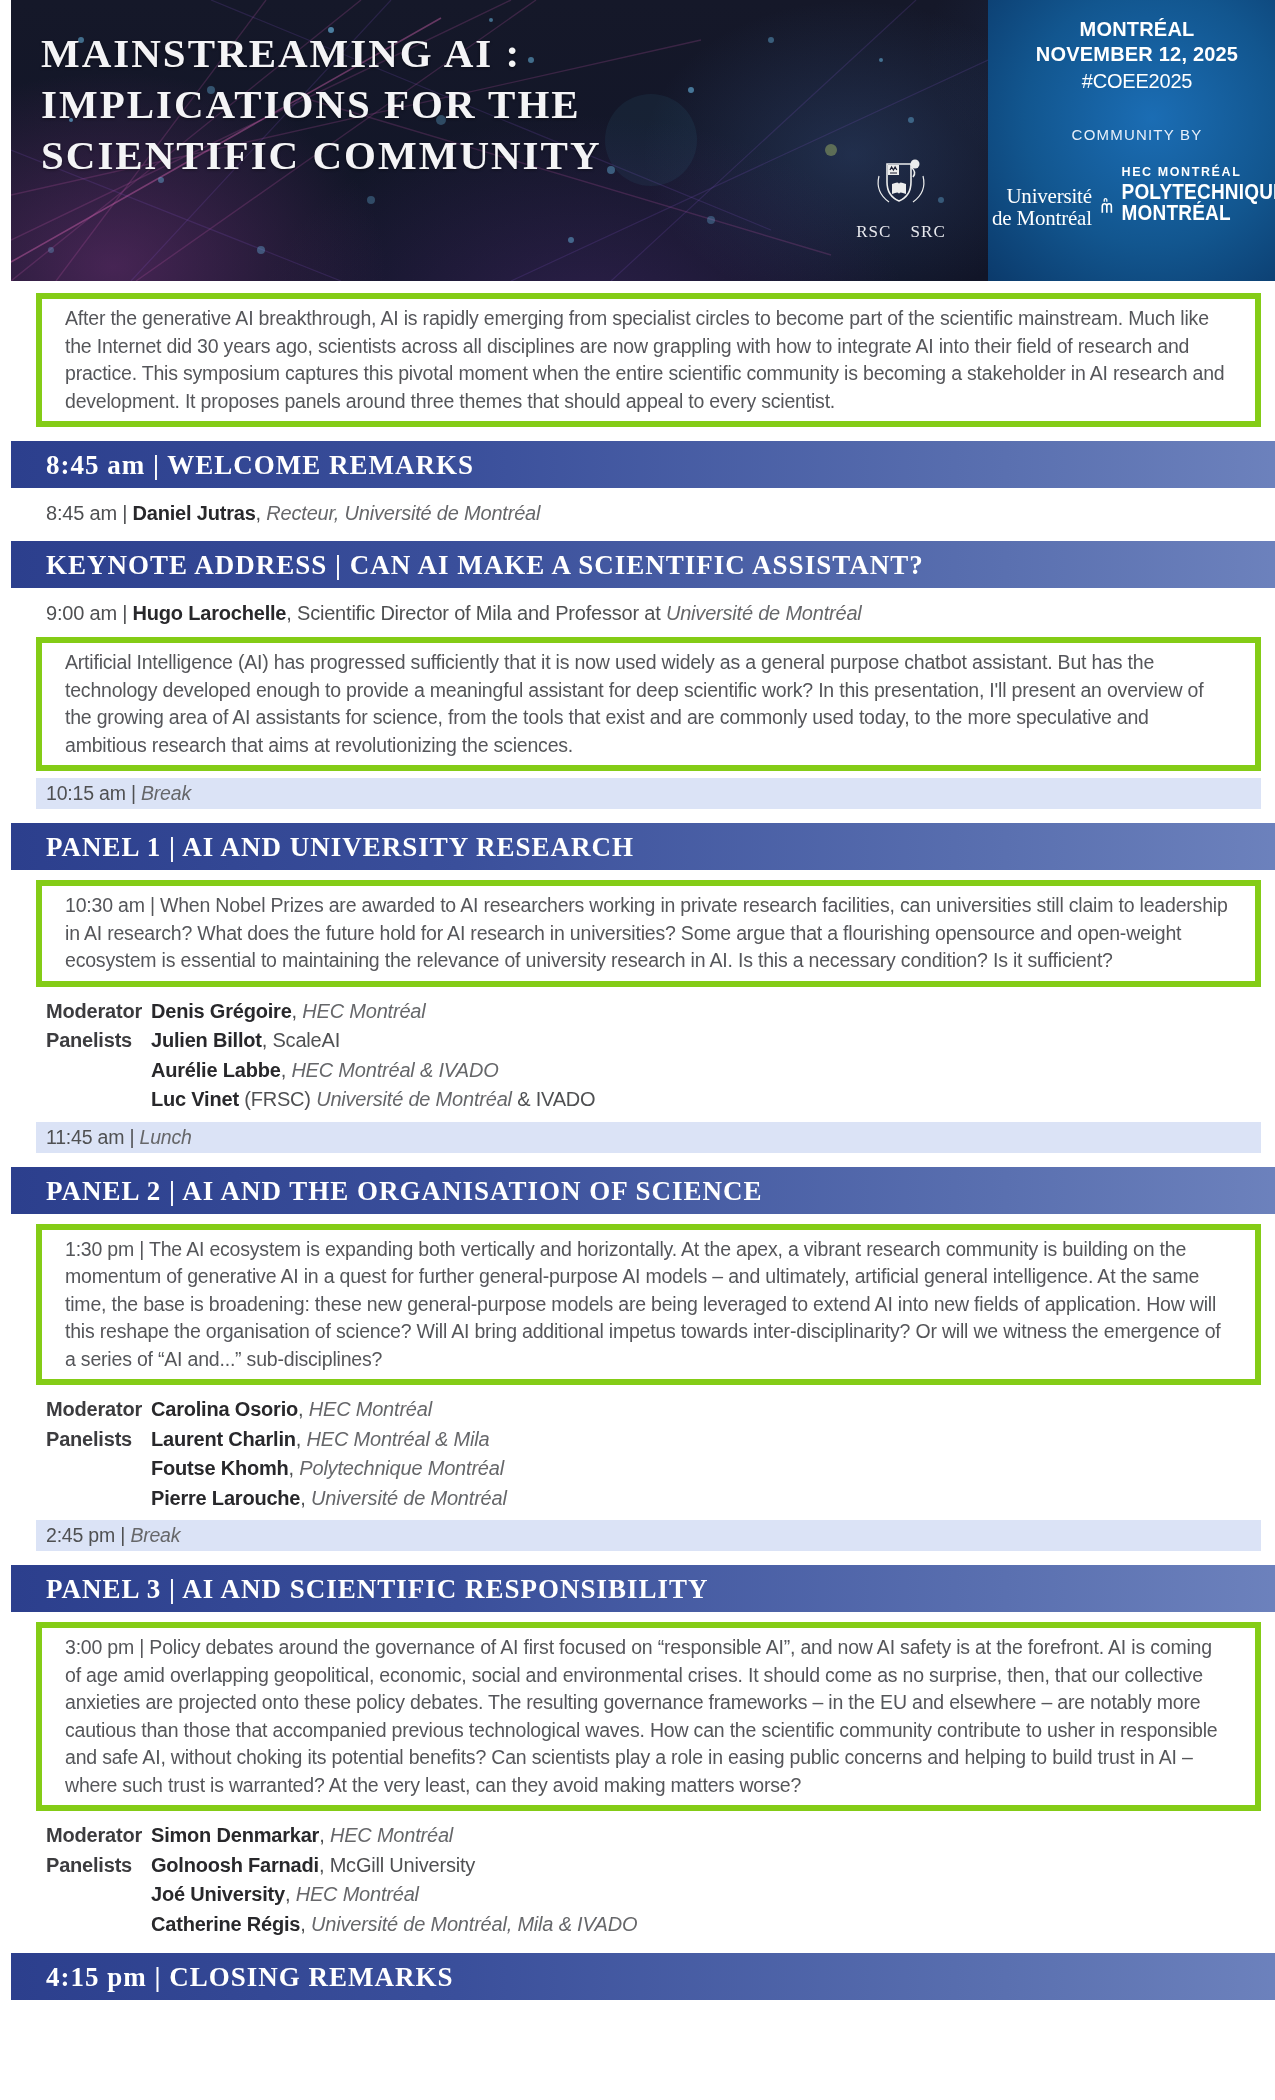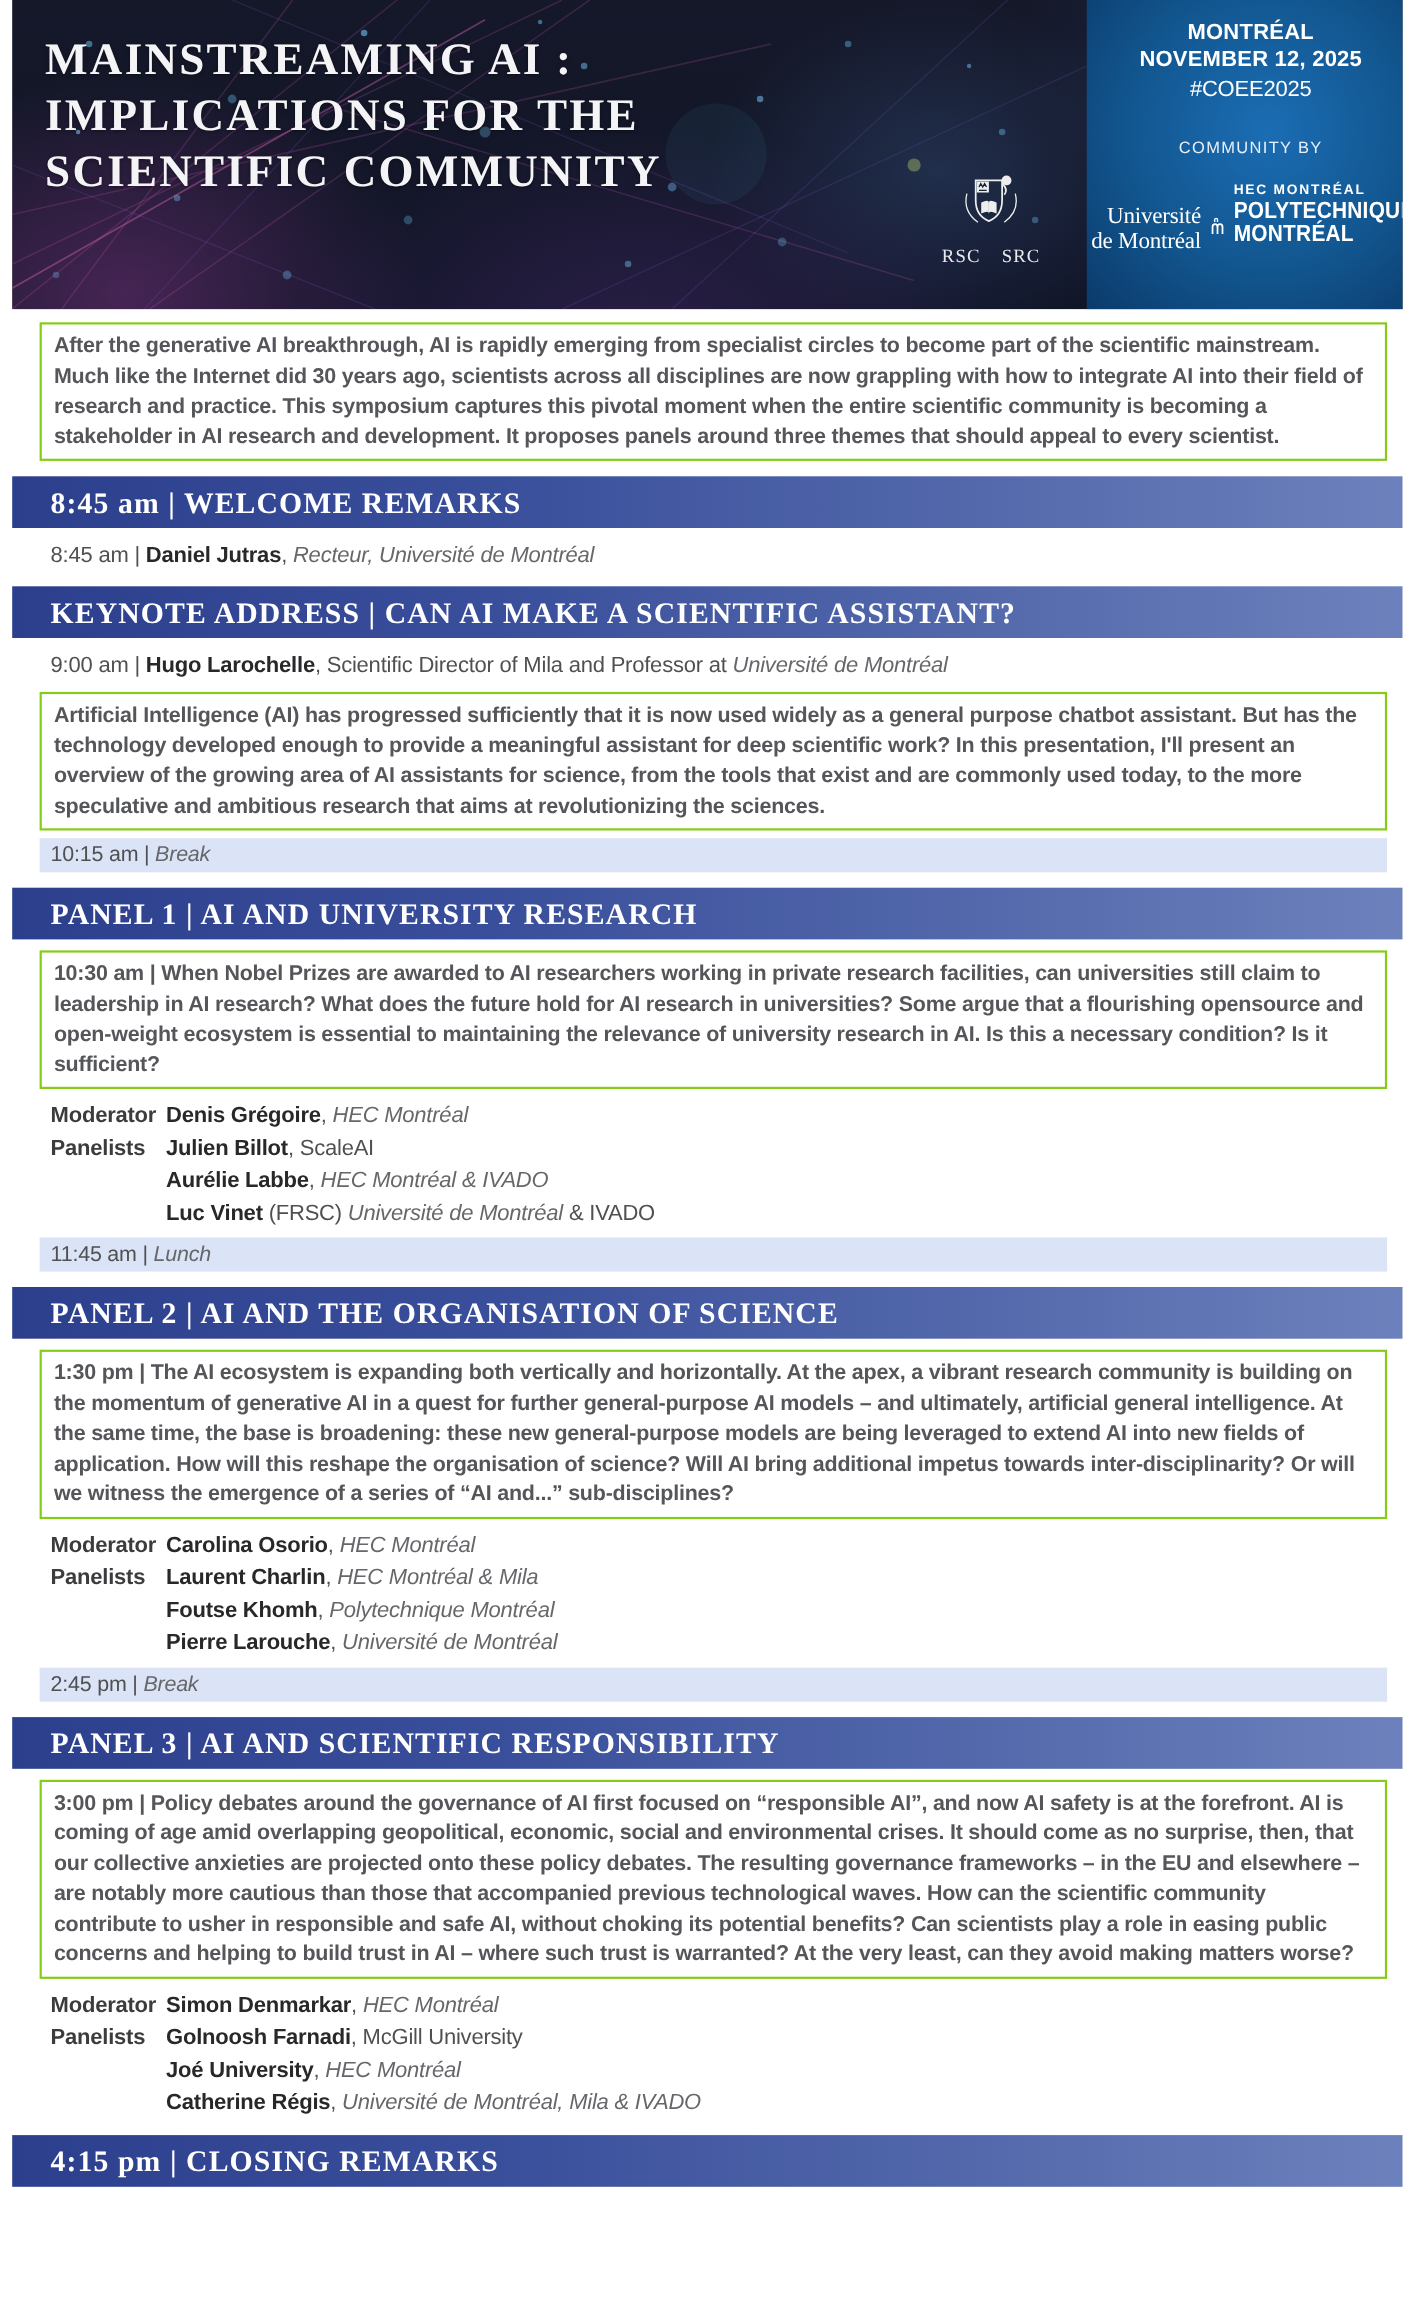--- a/index.html
+++ b/index.html
@@ -49,26 +49,25 @@
   .udem-wordmark{
     font-family:"Liberation Serif",serif;font-size:21px;line-height:22px;
     text-align:right;margin-top:20px;white-space:nowrap;
   }
   .campus-glyph{margin-top:16px;}
   .hecpoly{text-align:left;white-space:nowrap;}
   .hec-line{font-size:12.5px;font-weight:700;letter-spacing:1.6px;line-height:15px;}
   .poly-line{font-size:19px;font-weight:700;letter-spacing:.2px;line-height:21px;transform:scaleY(1.12);transform-origin:top left;}
   
   .textbox{
-    border:2px solid #84cc16;
+    border:6px solid #84cc16;
     margin:10px 25px 0 25px;
-    padding:6px 11px;
+    padding:6px 23px;
     font-size:19.5px;line-height:27.5px;color:#55565a;
     background:#ffffff;
-    font-weight:bold;
   }
   .intro-box{margin-top:12px;}
   
   .band{
     margin-top:14px;
     height:47px;line-height:49px;
     padding-left:35px;
     background:linear-gradient(90deg,#2c3f8d 0%,#3a4f9b 35%,#5a70b0 78%,#6d82bd 100%);
     color:#ffffff;
     font-family:"Liberation Serif",serif;font-weight:700;

